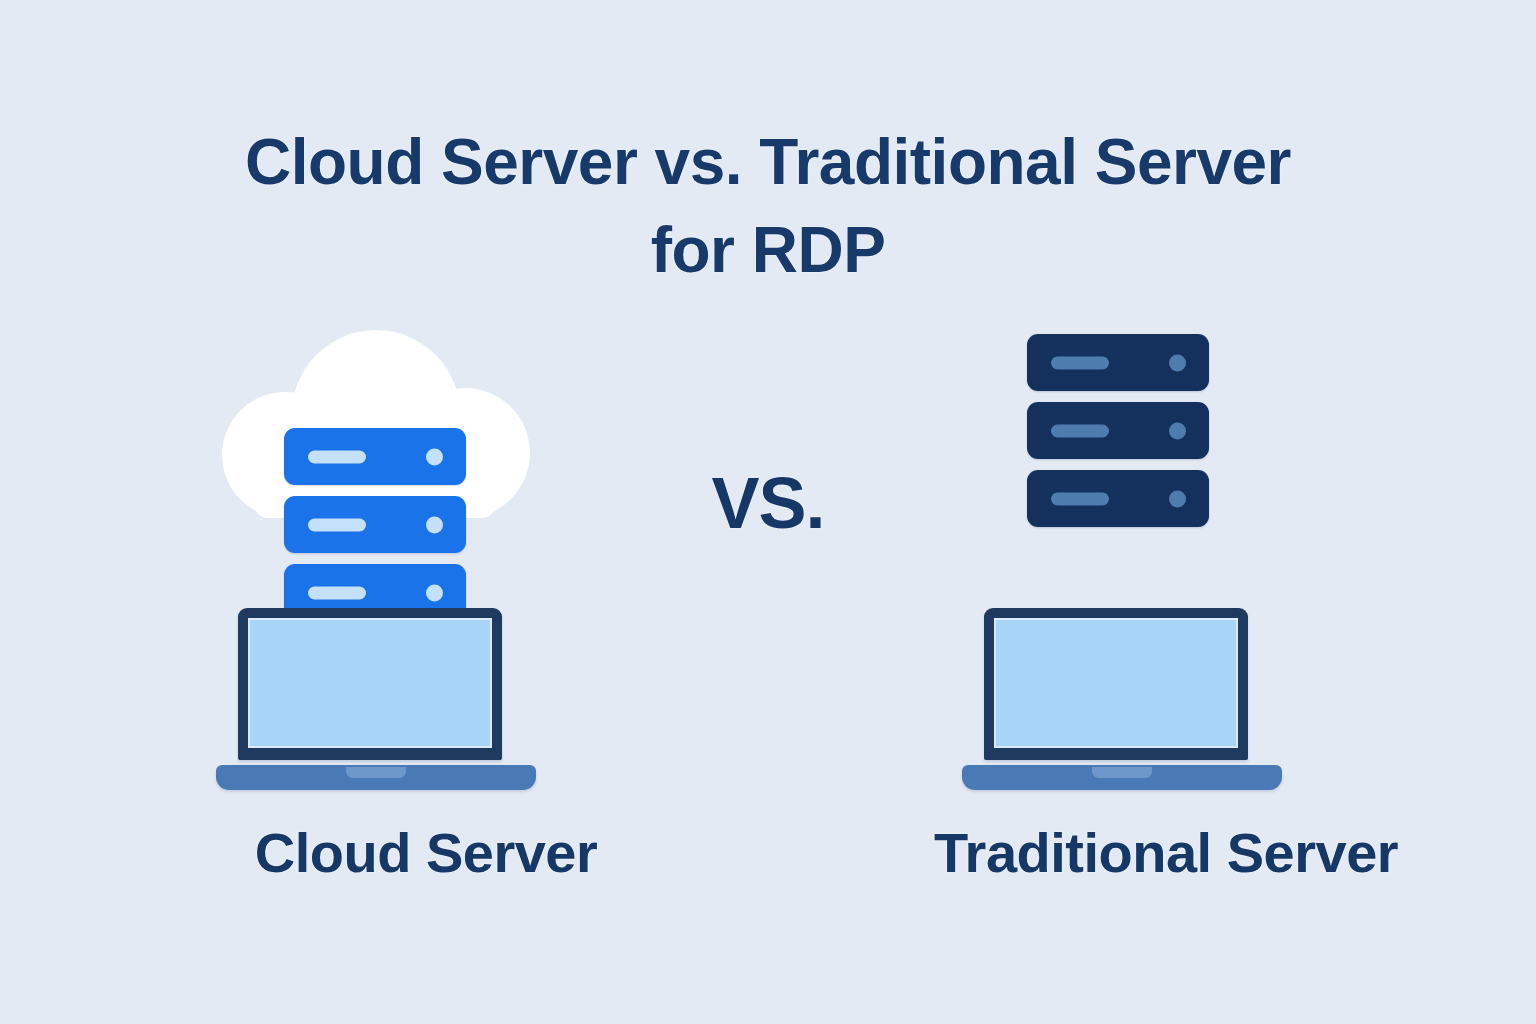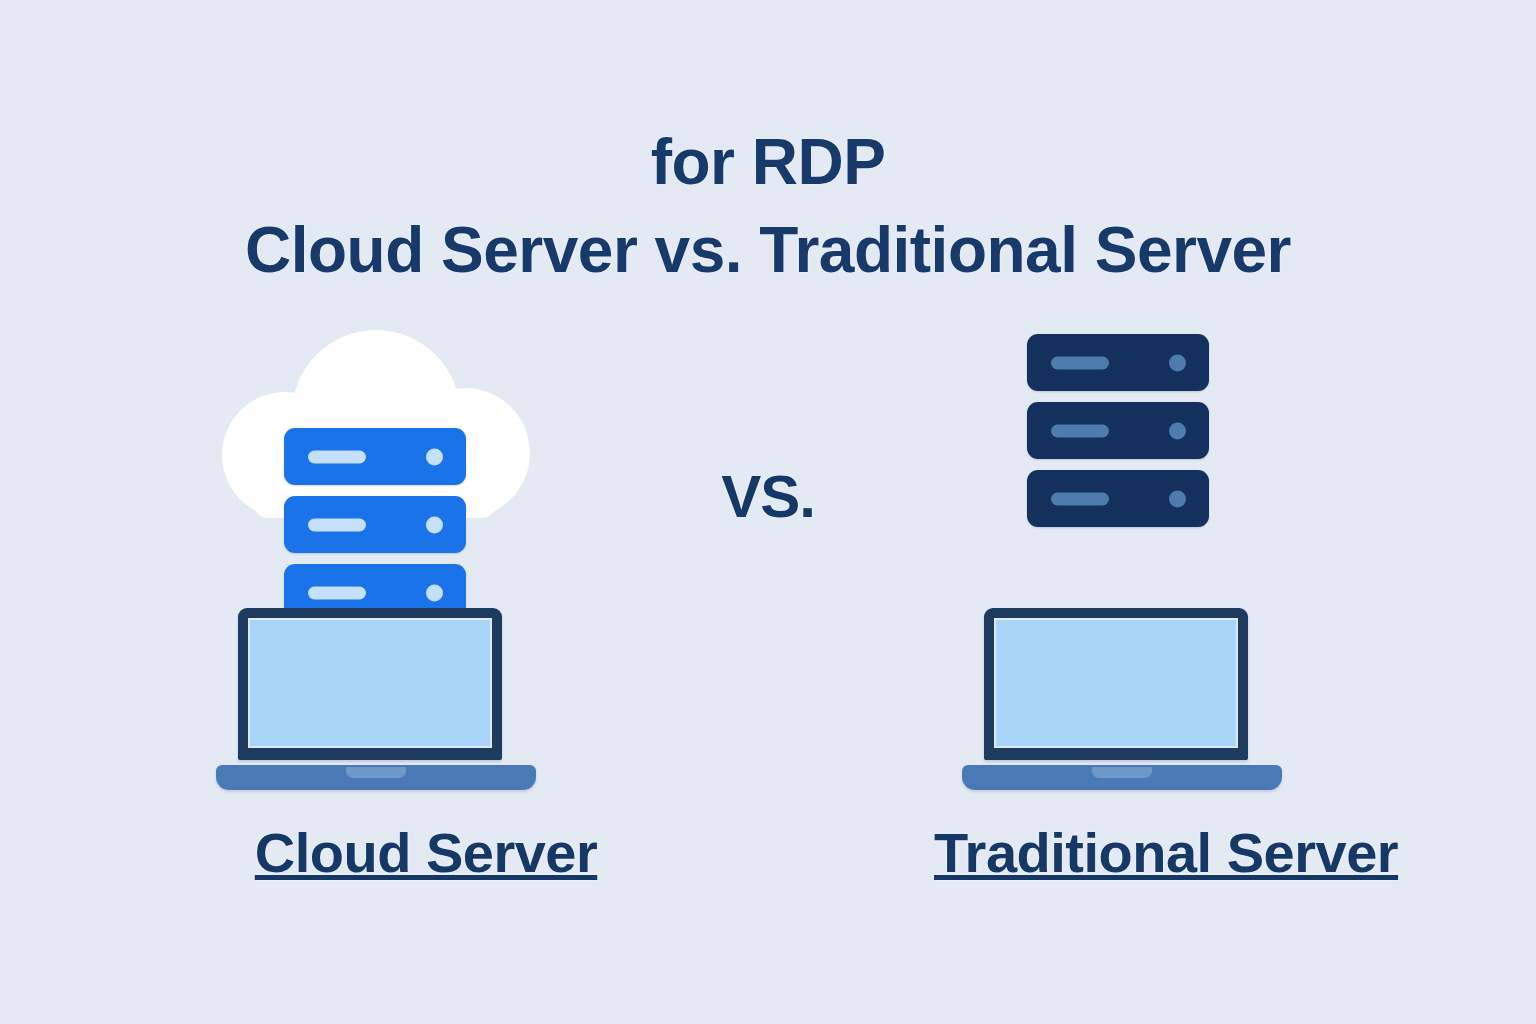--- a/index.html
+++ b/index.html
@@ -176,45 +176,44 @@
     top: 500px;
     left: 0;
     width: 460px;
     text-align: center;
     font-size: 56px;
     font-weight: bold;
     color: #163867;
     letter-spacing: -0.5px;
     text-shadow: 0 0 2px rgba(255,255,255,0.85);
     white-space: nowrap;
-    text-decoration: underline;
   }
 
   
   .vs-text {
     position: absolute;
     left: 640px;
     top: 462px;
     width: 256px;
     text-align: center;
-    font-size: 60px;
+    font-size: 72px;
     font-weight: bold;
     color: #163867;
     letter-spacing: -1px;
     text-shadow: 0 0 2px rgba(255,255,255,0.85);
   }
 </style>
 </head>
 <body>
 
 <div id="canvas">
 
   <div class="title">
+    <span class="title-line">Cloud Server vs. Traditional Server</span>
     <span class="title-line">for RDP</span>
-    <span class="title-line">Cloud Server vs. Traditional Server</span>
   </div>
 
   <div class="column" id="col-cloud">
     <div class="icon-stage">
 
       <div class="cloud">
         <div class="lobe lobe-left"></div>
         <div class="lobe lobe-right"></div>
         <div class="lobe lobe-main"></div>
         <div class="base"></div>

